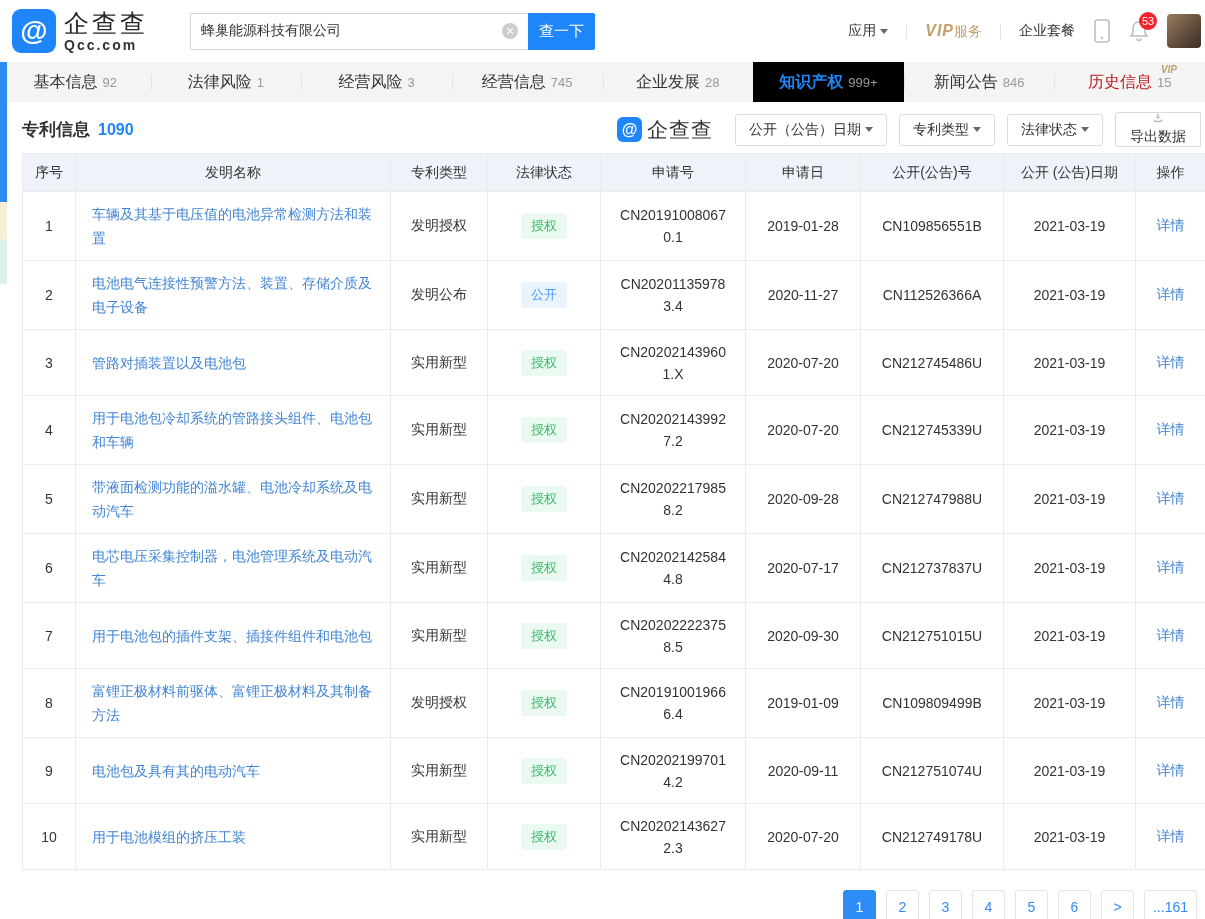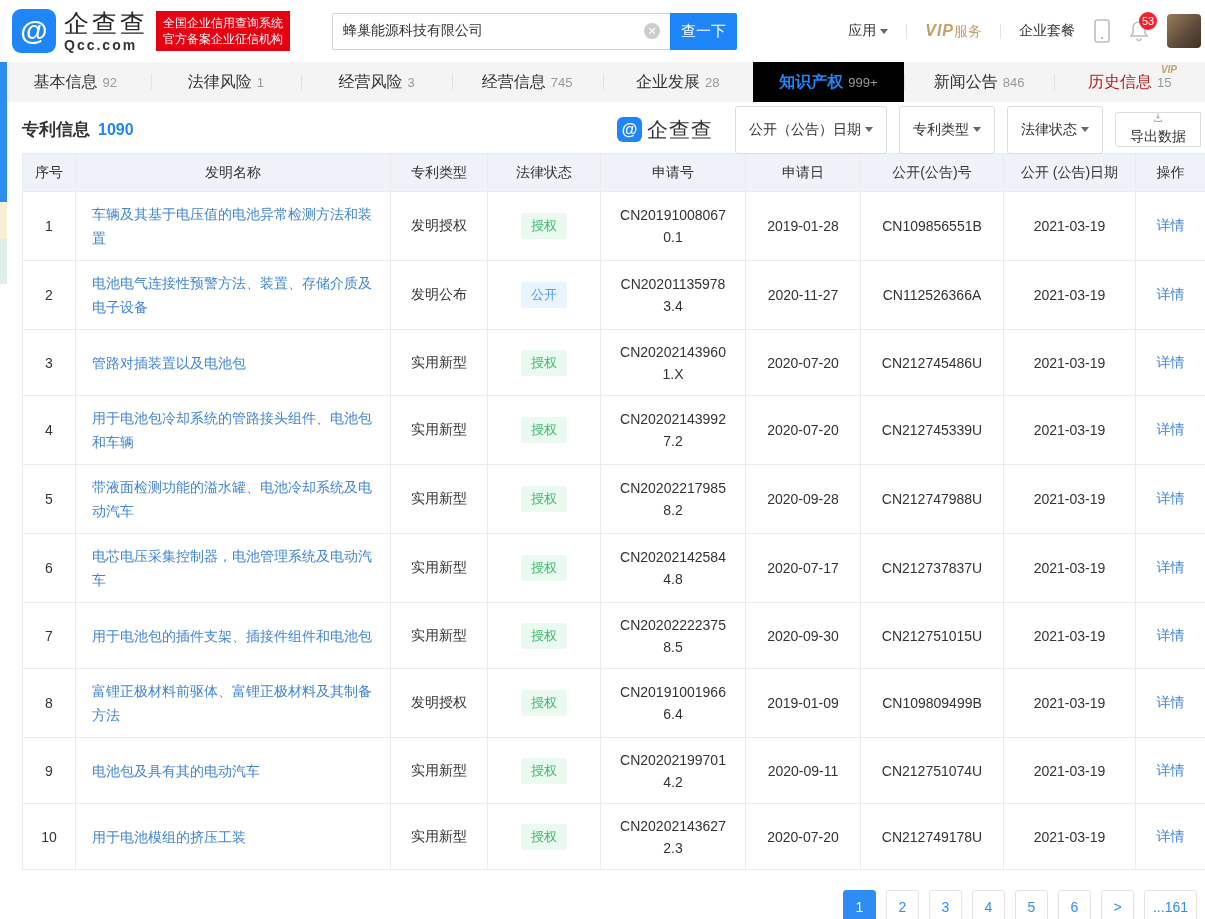--- a/index.html
+++ b/index.html
@@ -61,21 +61,21 @@
 
   
   .toolbar { height:47px; display:flex; align-items:center; padding:0 4px 0 22px; margin-top:4px; }
   .sec-title { font-size:17px; font-weight:bold; color:#333; }
   .sec-count { font-size:16px; font-weight:bold; color:#1e86f8; margin-left:8px; }
   .toolbar-right { margin-left:auto; display:flex; align-items:center; gap:12px; }
   .wm { display:flex; align-items:center; gap:5px; margin-right:10px; }
   .wm-icon { width:25px; height:25px; border-radius:6px; background:#1e86f8; color:#fff;
     display:flex; align-items:center; justify-content:center; font-size:16px; font-weight:bold; }
   .wm-text { font-size:21px; color:#333; letter-spacing:1px; }
-  .filter-btn { height:48px; border:1px solid #dcdcdc; background:#fff; border-radius:3px;
+  .filter-btn { height:32px; border:1px solid #dcdcdc; background:#fff; border-radius:3px;
     font-size:14px; color:#333; padding:12px 13px; cursor:pointer; font-family:inherit;
     display:flex; align-items:center; white-space:nowrap; }
   .export-btn { height:35px; border:1px solid #dcdcdc; background:#fff; border-radius:3px 0 0 3px;
     font-size:14px; color:#333; padding:0 14px; cursor:pointer; font-family:inherit;
     display:flex; align-items:center; gap:6px; white-space:nowrap;flex-direction:column; }
 
   
   .tbl-wrap { margin-left:22px; }
   table { border-collapse:collapse; width:1183px; table-layout:fixed;padding-left:46px; }
   th, td { border:1px solid #ebebeb; }
@@ -101,24 +101,20 @@
   svg { display:block; }
 </style>
 </head>
 <body>
 
 <div class="topbar">
   <div class="logo-icon">@</div>
   <div class="brand">
     <div class="brand-cn">企查查</div>
     <div class="brand-en">Qcc.com</div>
-  </div>
-  <div class="gov-badge">
-    <div>全国企业信用查询系统</div>
-    <div>官方备案企业征信机构</div>
   </div>
 
   <div class="search-wrap">
     <div class="search-box">
       <input value="蜂巢能源科技有限公司" style="">
       <span class="clear-ic">✕</span>
     </div>
     <button class="search-btn">查一下</button>
   </div>
 

